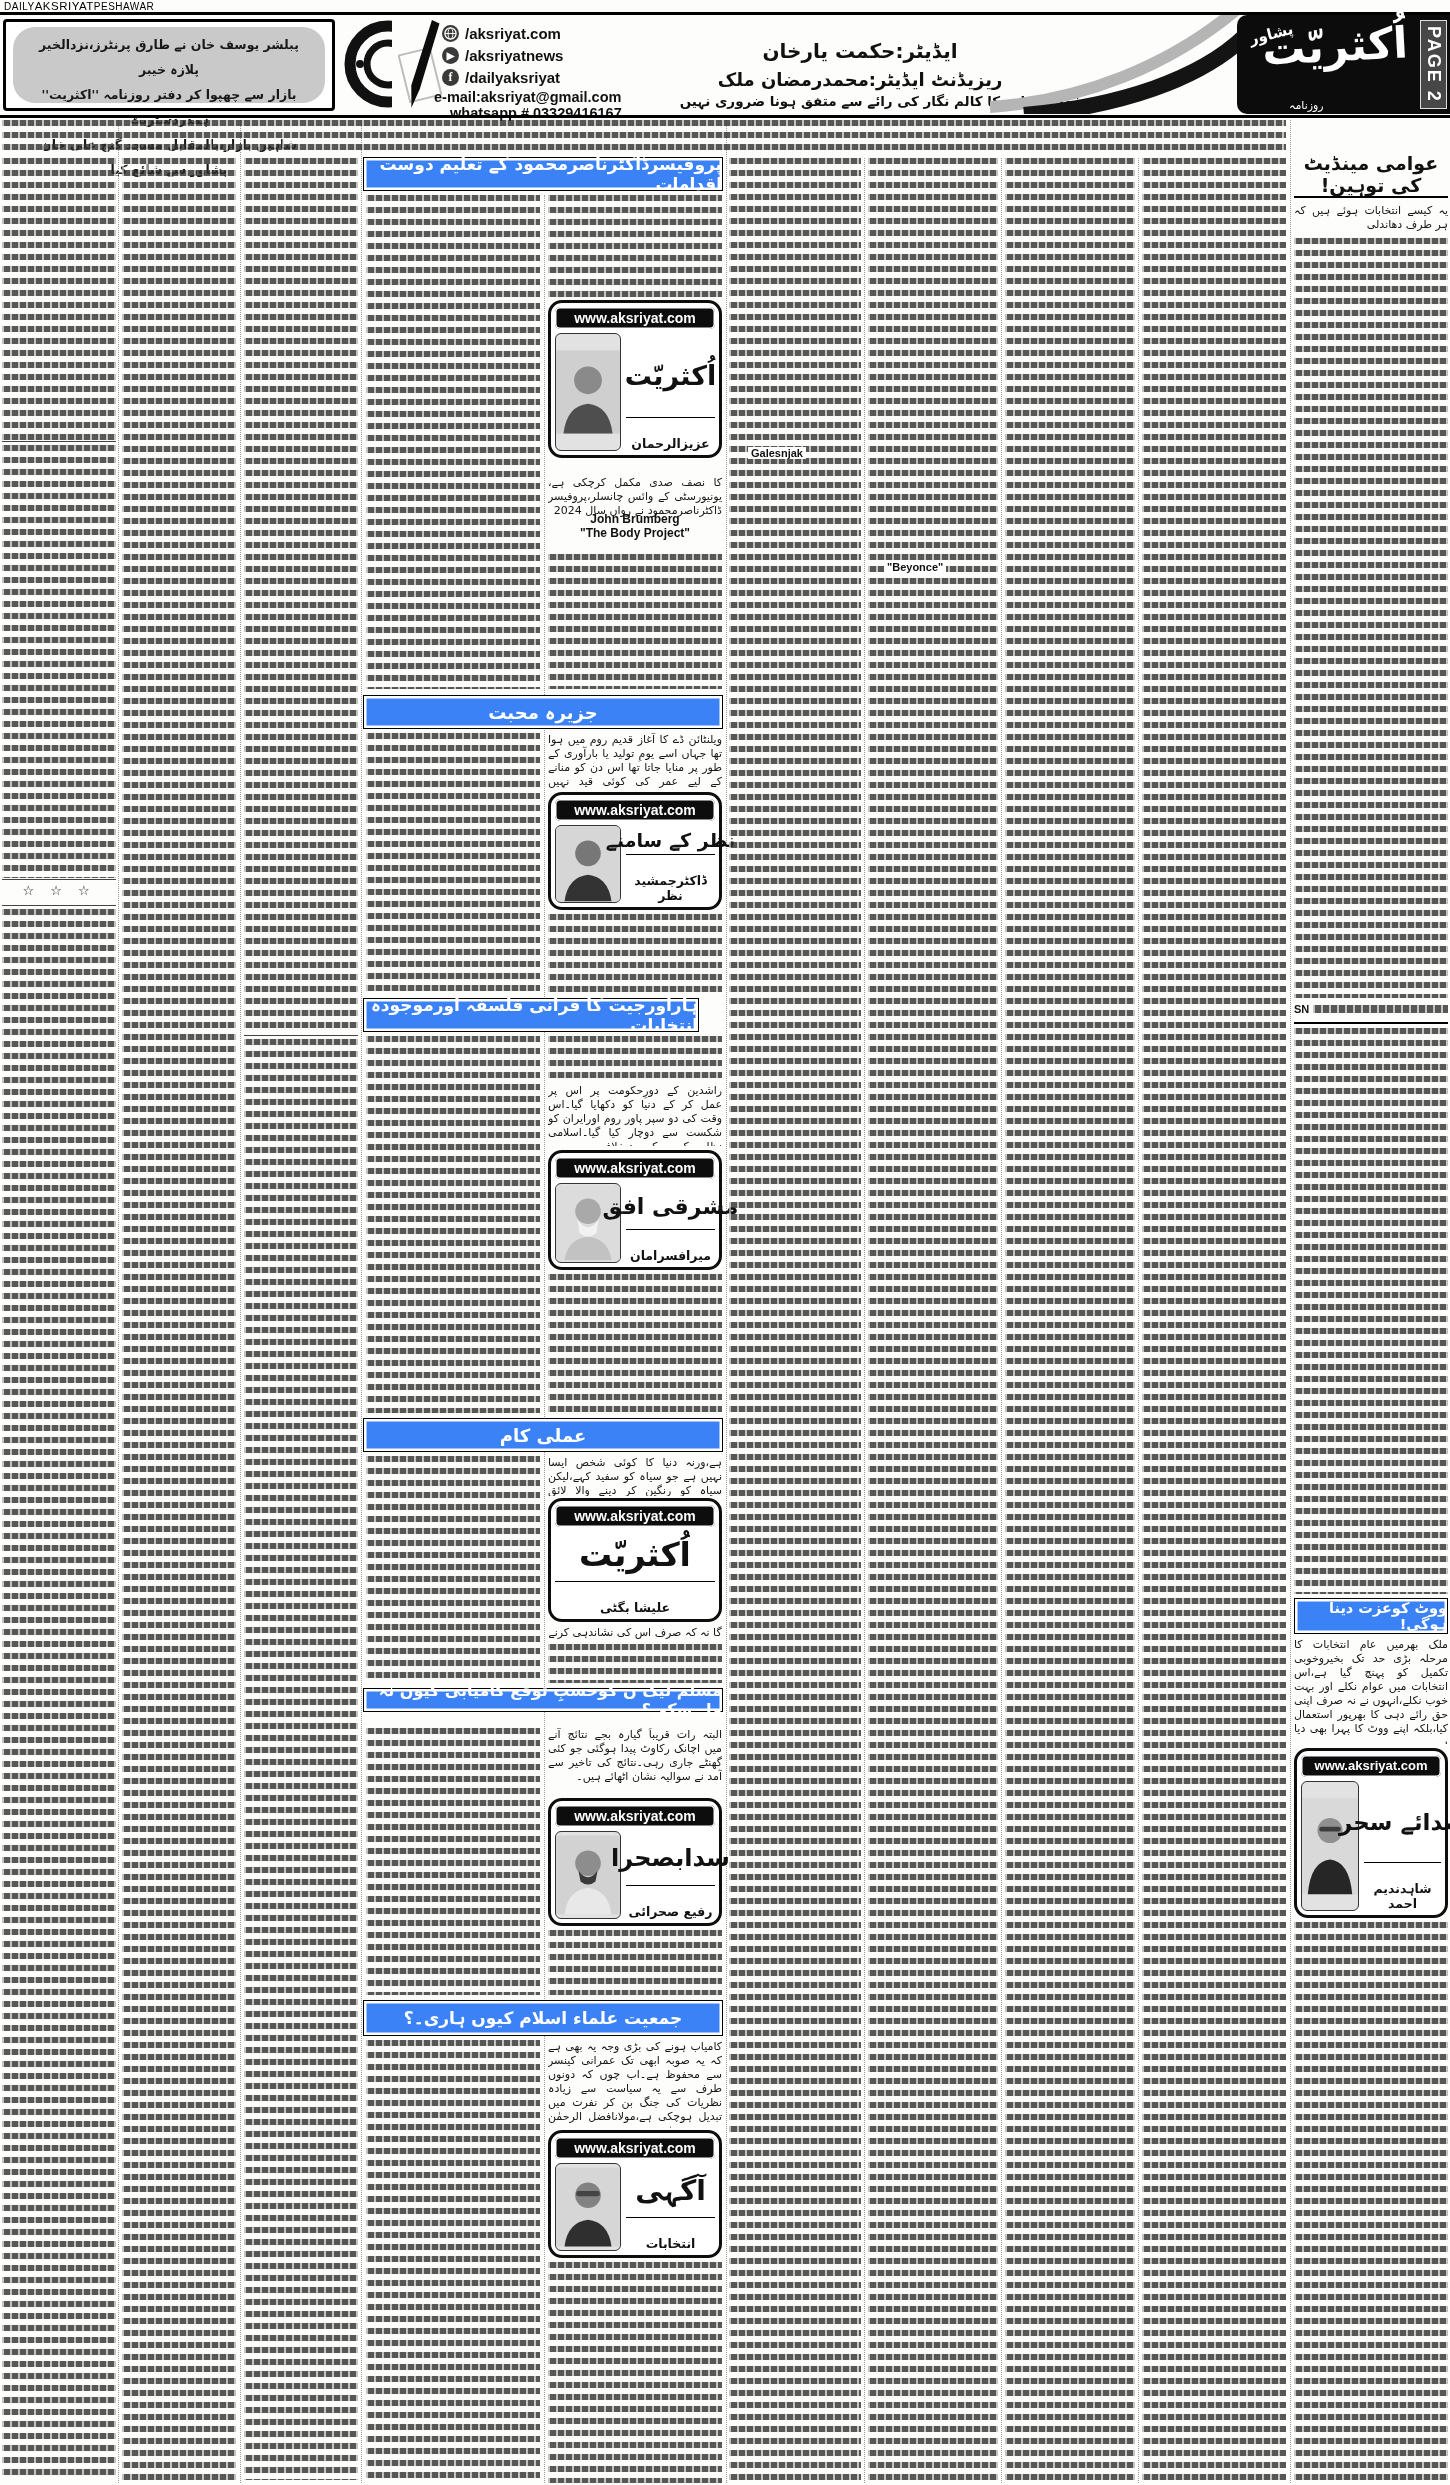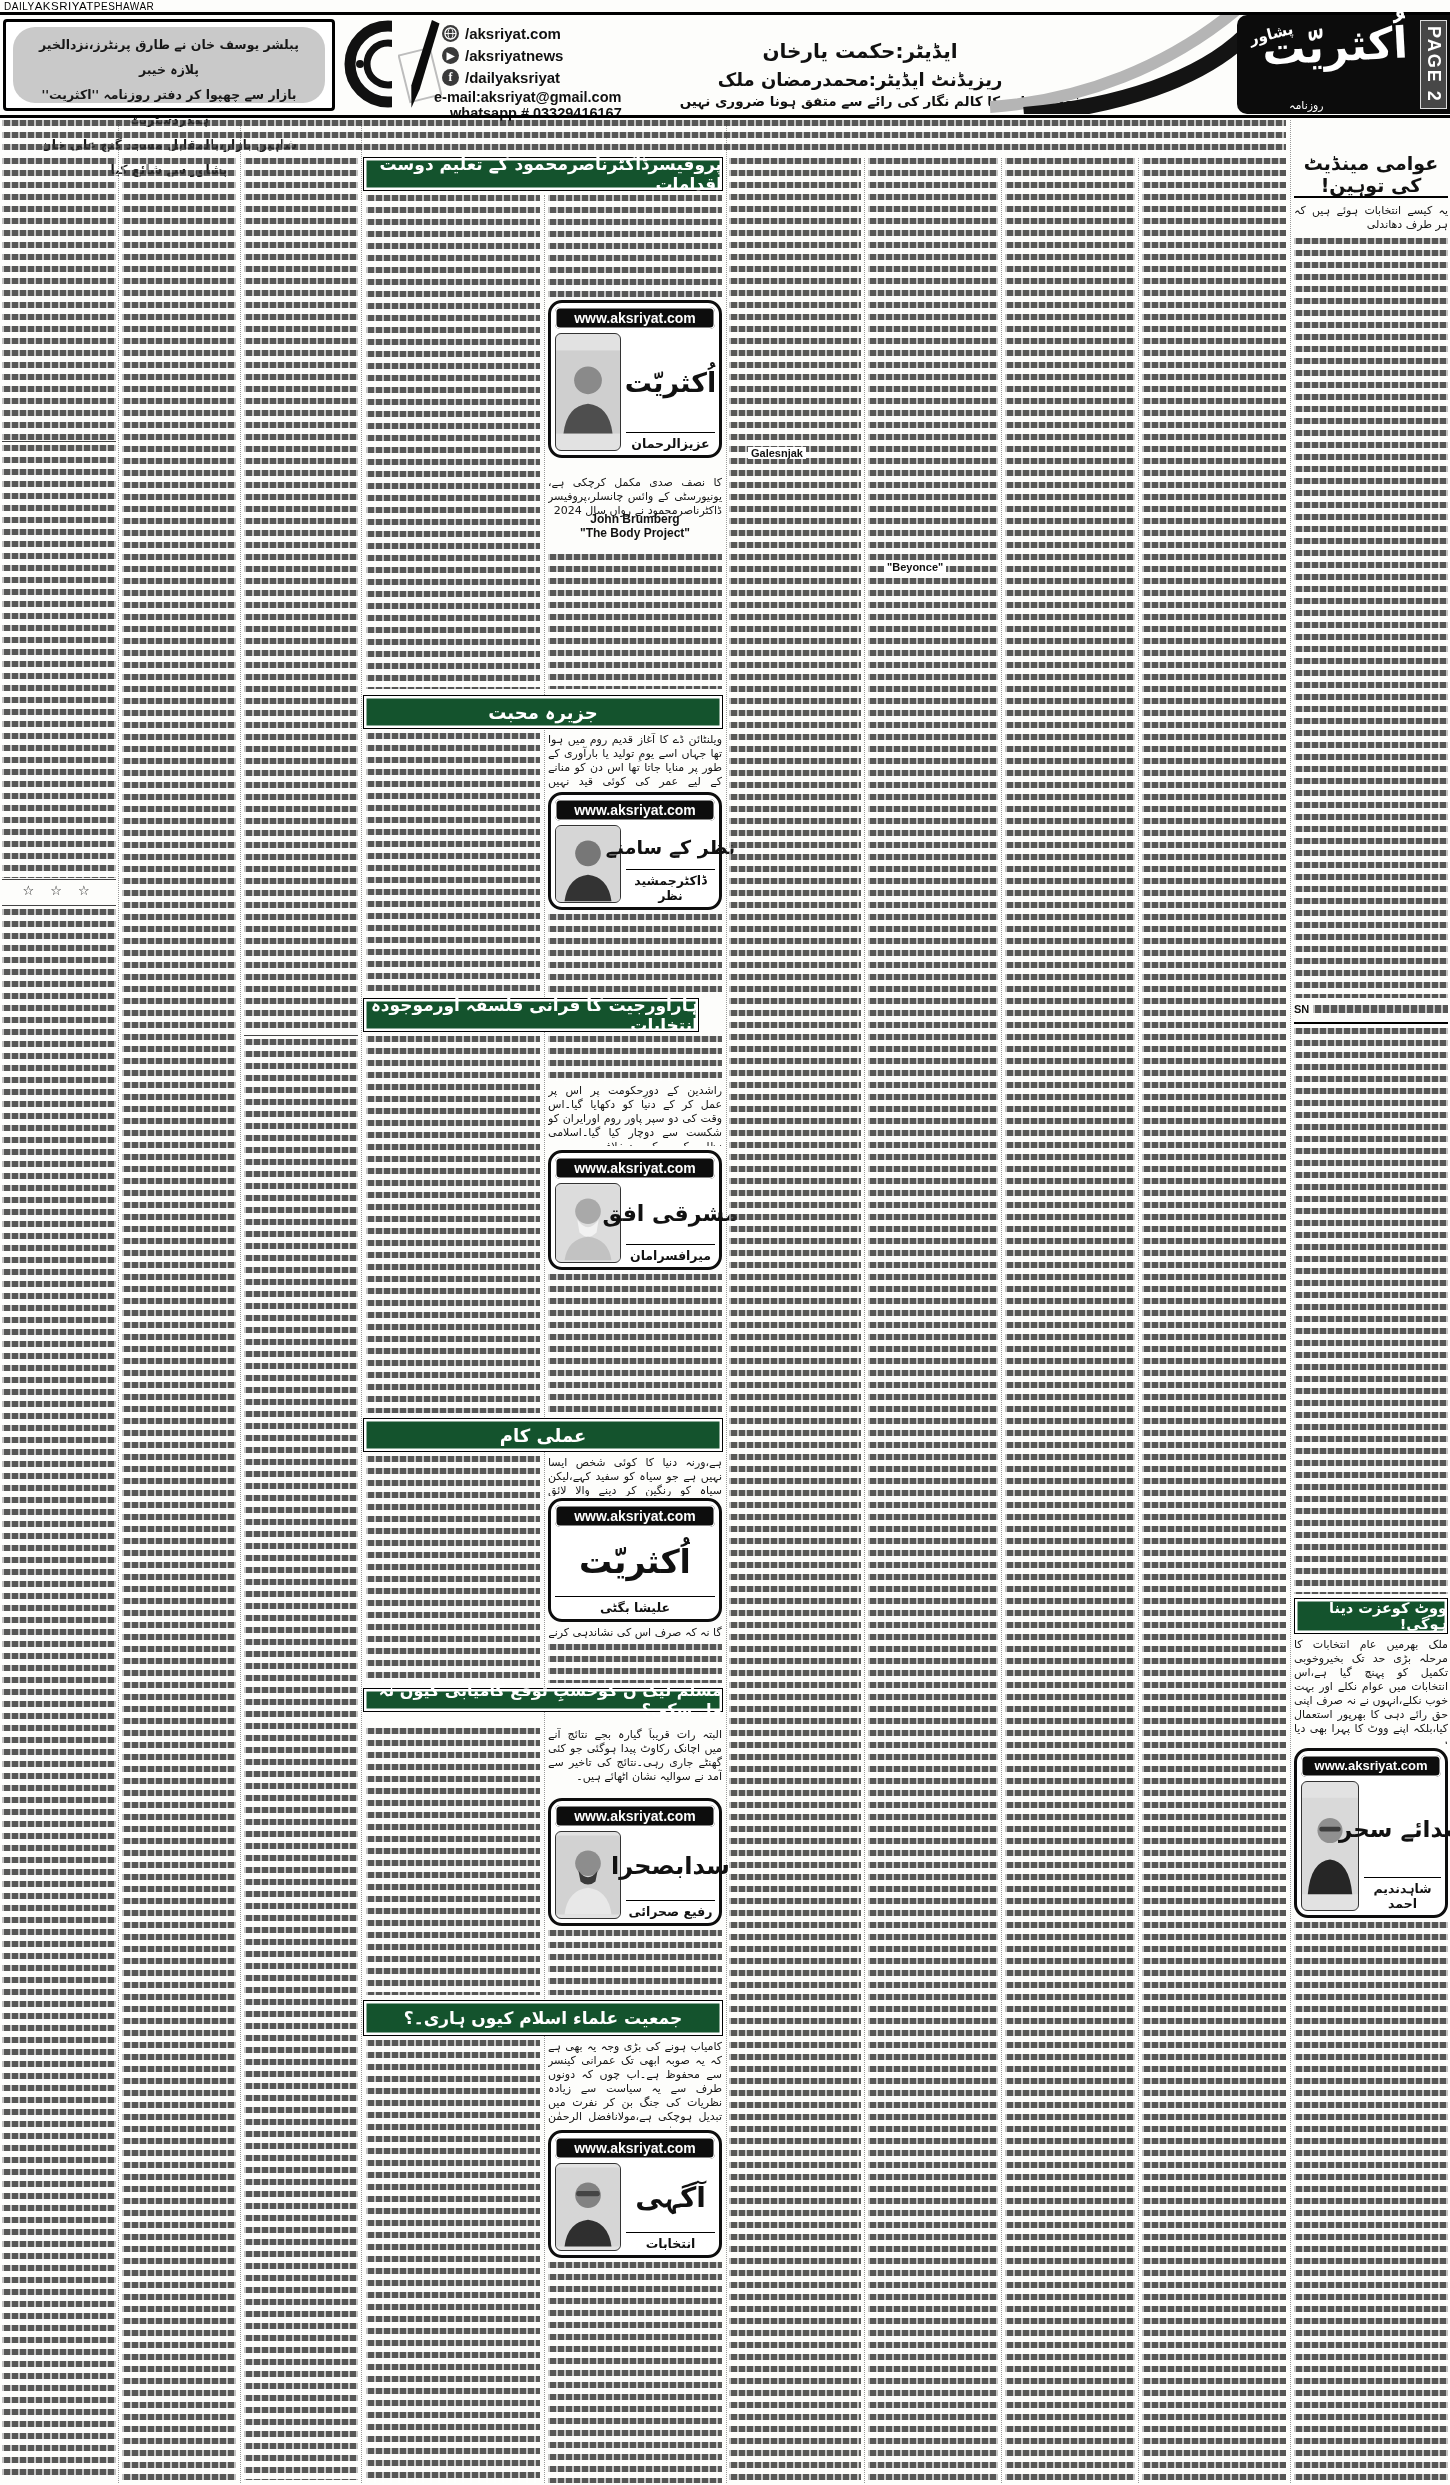--- a/index.html
+++ b/index.html
@@ -11,21 +11,21 @@
   .sim{position:absolute;opacity:.8;
        background-image:
          repeating-linear-gradient(90deg,rgba(255,255,255,.65) 0 2px,rgba(255,255,255,0) 2px 8px),
          repeating-linear-gradient(180deg,#2e2e2e 0 6px,rgba(255,255,255,0) 6px 12px)}
   .vsep{position:absolute;width:0;border-left:1px dotted #9a9a9a}
   .hline{position:absolute;border-top:1px solid #444}
   .rule2{position:absolute;border-top:2px solid #000}
   .urdu{direction:rtl}
   .snippet{position:absolute;direction:rtl;text-align:justify;font-size:11px;line-height:14px;
            color:#161616;overflow:hidden}
-  .hbar{position:absolute;background:#14532d;border:1px solid #000;box-shadow:inset 0 0 0 2.5px #fff;
+  .hbar{position:absolute;background:#3b82f6;border:1px solid #000;box-shadow:inset 0 0 0 2.5px #fff;
         color:#fff;display:flex;align-items:center;justify-content:center;font-weight:bold;direction:rtl}
   .topstrip{position:absolute;left:4px;top:0;height:12px;font-family:"Liberation Sans",sans-serif;
             font-size:10px;letter-spacing:.5px;color:#000;white-space:nowrap}
   .topstrip b{font-size:11.5px;font-weight:400}
   
   .masthead{position:absolute;left:0;top:15px;width:1450px;height:99px}
   .pubbox{position:absolute;left:3px;top:4px;width:332px;height:92px;border:3px solid #000;
           border-radius:4px;background:#fff;padding:5px 7px}
   .pubbox-in{width:100%;height:100%;background:#c9c9c9;border-radius:22px;padding:5px 12px;
              direction:rtl;text-align:center;font-size:12.5px;font-weight:bold;line-height:25px;color:#181818}
@@ -44,21 +44,21 @@
   .cb-banner{background:#0d0d0d;color:#fff;font-family:"Liberation Sans",sans-serif;font-weight:bold;
              font-size:14px;text-align:center;border-radius:5px;box-shadow:inset 0 0 0 1.5px #fff;
              height:22px;line-height:22px;flex:0 0 22px}
   .cb-main{flex:1;display:flex;gap:5px;min-height:0}
   .cb-photo{border:1px solid #333;border-radius:6px;overflow:hidden;background:#e2e2e2;flex:0 0 66px}
   .cb-photo svg{width:100%;height:100%;display:block}
   .cb-side{flex:1;display:flex;flex-direction:column;min-width:0}
   .cb-title{flex:1;display:flex;align-items:center;justify-content:center;font-weight:bold;
             direction:rtl;font-size:23px;white-space:nowrap}
   .cb-name{border-top:1.5px solid #000;text-align:center;font-weight:bold;font-size:12.5px;
-           direction:rtl;padding-top:3px}
+           direction:rtl;padding-top:18px}
   .cb-brand{flex:1;display:flex;align-items:center;justify-content:center;font-weight:bold;
             font-size:30px;direction:rtl}
   .etoken{position:absolute;background:#fff;font-family:"Liberation Sans",sans-serif;font-weight:bold;
           font-size:11px;padding:0 3px;white-space:nowrap}
   .endline{position:absolute;display:flex;align-items:center;gap:4px}
   .endline .esim{flex:1;height:8px;opacity:.8;background-image:
       repeating-linear-gradient(90deg,rgba(255,255,255,.65) 0 2px,rgba(255,255,255,0) 2px 8px),
       linear-gradient(#2e2e2e,#2e2e2e)}
   .stars{position:absolute;text-align:center;font-size:13px;letter-spacing:6px}
 </style>

